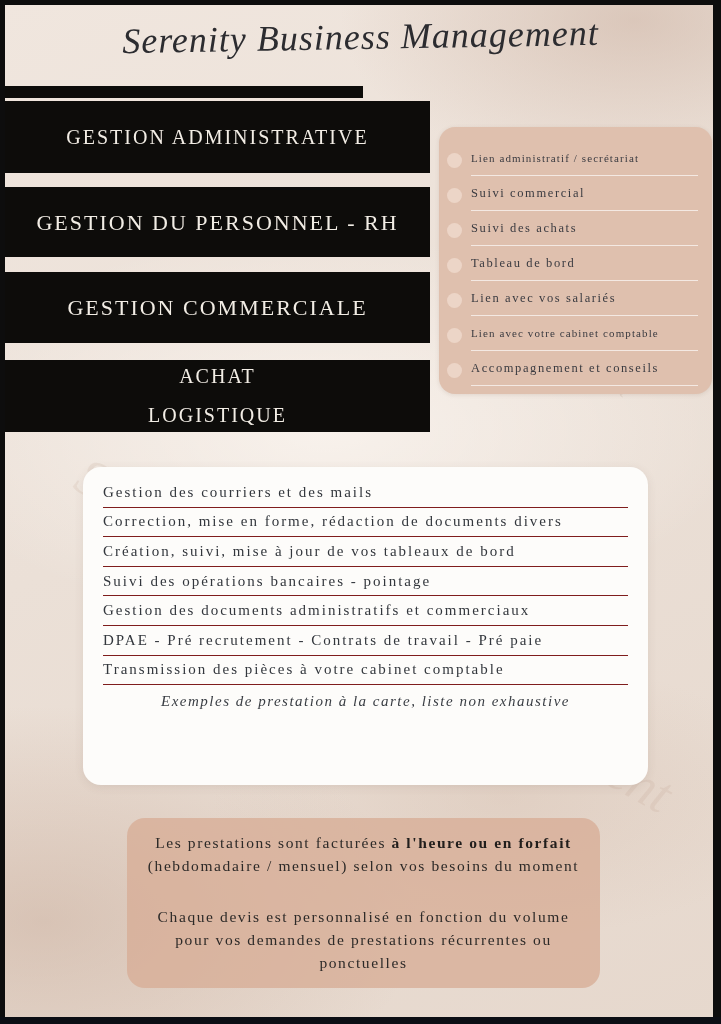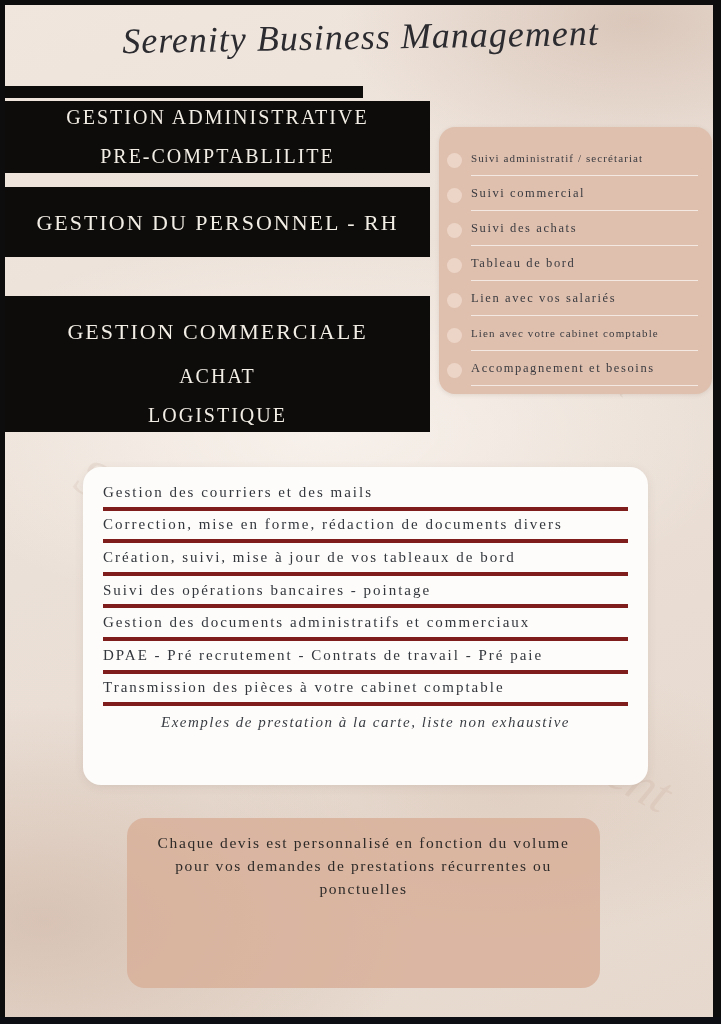--- a/index.html
+++ b/index.html
@@ -25,38 +25,38 @@
     font-style:italic;font-size:36px;letter-spacing:1px;color:#2c2c30;
     transform:rotate(-1deg);
   }
   
   .banner{background:#0d0c0a;color:#f2ede5;display:flex;flex-direction:column;
     justify-content:center;align-items:center;text-align:center;
     letter-spacing:2px;line-height:31px;gap:8px;}
   .thin-bar{left:5px;top:86px;width:358px;height:12px;background:#0d0c0a;}
   .b1{left:5px;top:101px;width:425px;height:72px;font-size:20px;}
   .b2{left:5px;top:187px;width:425px;height:70px;font-size:22px;}
-  .b3{left:5px;top:272px;width:425px;height:71px;font-size:22px;margin-top:24px;}
+  .b3{left:5px;top:272px;width:425px;height:71px;font-size:22px;}
   .b4{left:5px;top:360px;width:425px;height:72px;font-size:20px;}
   
   .services{left:439px;top:127px;width:273px;height:267px;border-radius:16px;
     background:#dfc0ae;box-shadow:0 1px 4px rgba(120,90,70,.15);
     padding:14px 14px 0 10px;box-sizing:border-box;}
   .svc-item{position:relative;height:34px;display:flex;align-items:center;
     margin-left:22px;border-bottom:1px solid rgba(255,255,255,.65);
     font-size:12.5px;letter-spacing:1.6px;color:#3a3a40;}
   .svc-item:nth-child(1),.svc-item:nth-child(6){font-size:11px;letter-spacing:1.1px;}
   .svc-bullet{position:absolute;left:-24px;top:12px;width:15px;height:15px;
     border-radius:50%;background:#efd8cb;opacity:.85;}
   
   .prestations{left:83px;top:467px;width:565px;height:318px;border-radius:18px;
     background:#fdfcfa;box-shadow:0 2px 10px rgba(90,70,60,.10);
     padding:11px 20px 0 20px;box-sizing:border-box;}
   .pr-item{height:28.6px;display:flex;align-items:center;
-    border-bottom:4px solid #7f1d1d;font-size:15px;letter-spacing:2px;color:#33373d;
+    border-bottom:1px solid #7f1d1d;font-size:15px;letter-spacing:2px;color:#33373d;
     white-space:nowrap;overflow:hidden;}
   .pr-note{margin-top:8px;text-align:center;font-style:italic;
     font-size:15px;letter-spacing:1.5px;color:#3a3e44;}
   
   .pricing{left:127px;top:818px;width:473px;height:170px;border-radius:18px;
     background:rgba(215,173,150,.78);
     padding:13px 16px;box-sizing:border-box;text-align:center;
     font-size:15.5px;line-height:23px;letter-spacing:1.6px;color:#2d2a28;}
   .pricing p{margin:0;}
   .pricing p + p{margin-top:28px;}
@@ -73,40 +73,39 @@
 
   <div class="abs wm wm1">Serenity Business Management</div>
   <div class="abs wm wm2">Serenity Business Management</div>
 
   <div class="abs title">Serenity Business Management</div>
 
   <div class="abs thin-bar"></div>
 
   <div class="abs banner b1">
     <span>GESTION ADMINISTRATIVE</span>
-    <span>PRE-COMPTABLILITE</span>
   </div>
 
   <div class="abs banner b2">
     <span>GESTION DU PERSONNEL - RH</span>
   </div>
 
   <div class="abs banner b3">
     <span>GESTION COMMERCIALE</span>
   </div>
 
   <div class="abs banner b4">
     <span>ACHAT</span>
     <span>LOGISTIQUE</span>
   </div>
 
   <div class="abs services">
     <div class="svc-item">
       <span class="svc-bullet"></span>
-      <span>Suivi administratif / secrétariat</span>
+      <span>Lien administratif / secrétariat</span>
     </div>
     <div class="svc-item">
       <span class="svc-bullet"></span>
       <span>Suivi commercial</span>
     </div>
     <div class="svc-item">
       <span class="svc-bullet"></span>
       <span>Suivi des achats</span>
     </div>
     <div class="svc-item">
@@ -116,36 +115,37 @@
     <div class="svc-item">
       <span class="svc-bullet"></span>
       <span>Lien avec vos salariés</span>
     </div>
     <div class="svc-item">
       <span class="svc-bullet"></span>
       <span>Lien avec votre cabinet comptable</span>
     </div>
     <div class="svc-item">
       <span class="svc-bullet"></span>
-      <span>Accompagnement et besoins</span>
+      <span>Accompagnement et conseils</span>
     </div>
   </div>
 
   <div class="abs prestations">
     <div class="pr-item">Gestion des courriers et des mails</div>
     <div class="pr-item">Correction, mise en forme, rédaction de documents divers</div>
     <div class="pr-item">Création, suivi, mise à jour de vos tableaux de bord</div>
     <div class="pr-item">Suivi des opérations bancaires - pointage</div>
     <div class="pr-item">Gestion des documents administratifs et commerciaux</div>
     <div class="pr-item">DPAE - Pré recrutement - Contrats de travail - Pré paie</div>
     <div class="pr-item">Transmission des pièces à votre cabinet comptable</div>
     <div class="pr-note">Exemples de prestation à la carte, liste non exhaustive</div>
   </div>
 
   <div class="abs pricing">
+    <p><span>Les prestations sont facturées </span><b>à l'heure ou en forfait</b><span> (hebdomadaire / mensuel) selon vos besoins du moment</span></p>
     <p>Chaque devis est personnalisé en fonction du volume pour vos demandes de prestations récurrentes ou ponctuelles</p>
   </div>
 
   <div class="abs border-top"></div>
   <div class="abs border-left"></div>
   <div class="abs border-right"></div>
   <div class="abs bottom-bar"></div>
 
 </div>
 

